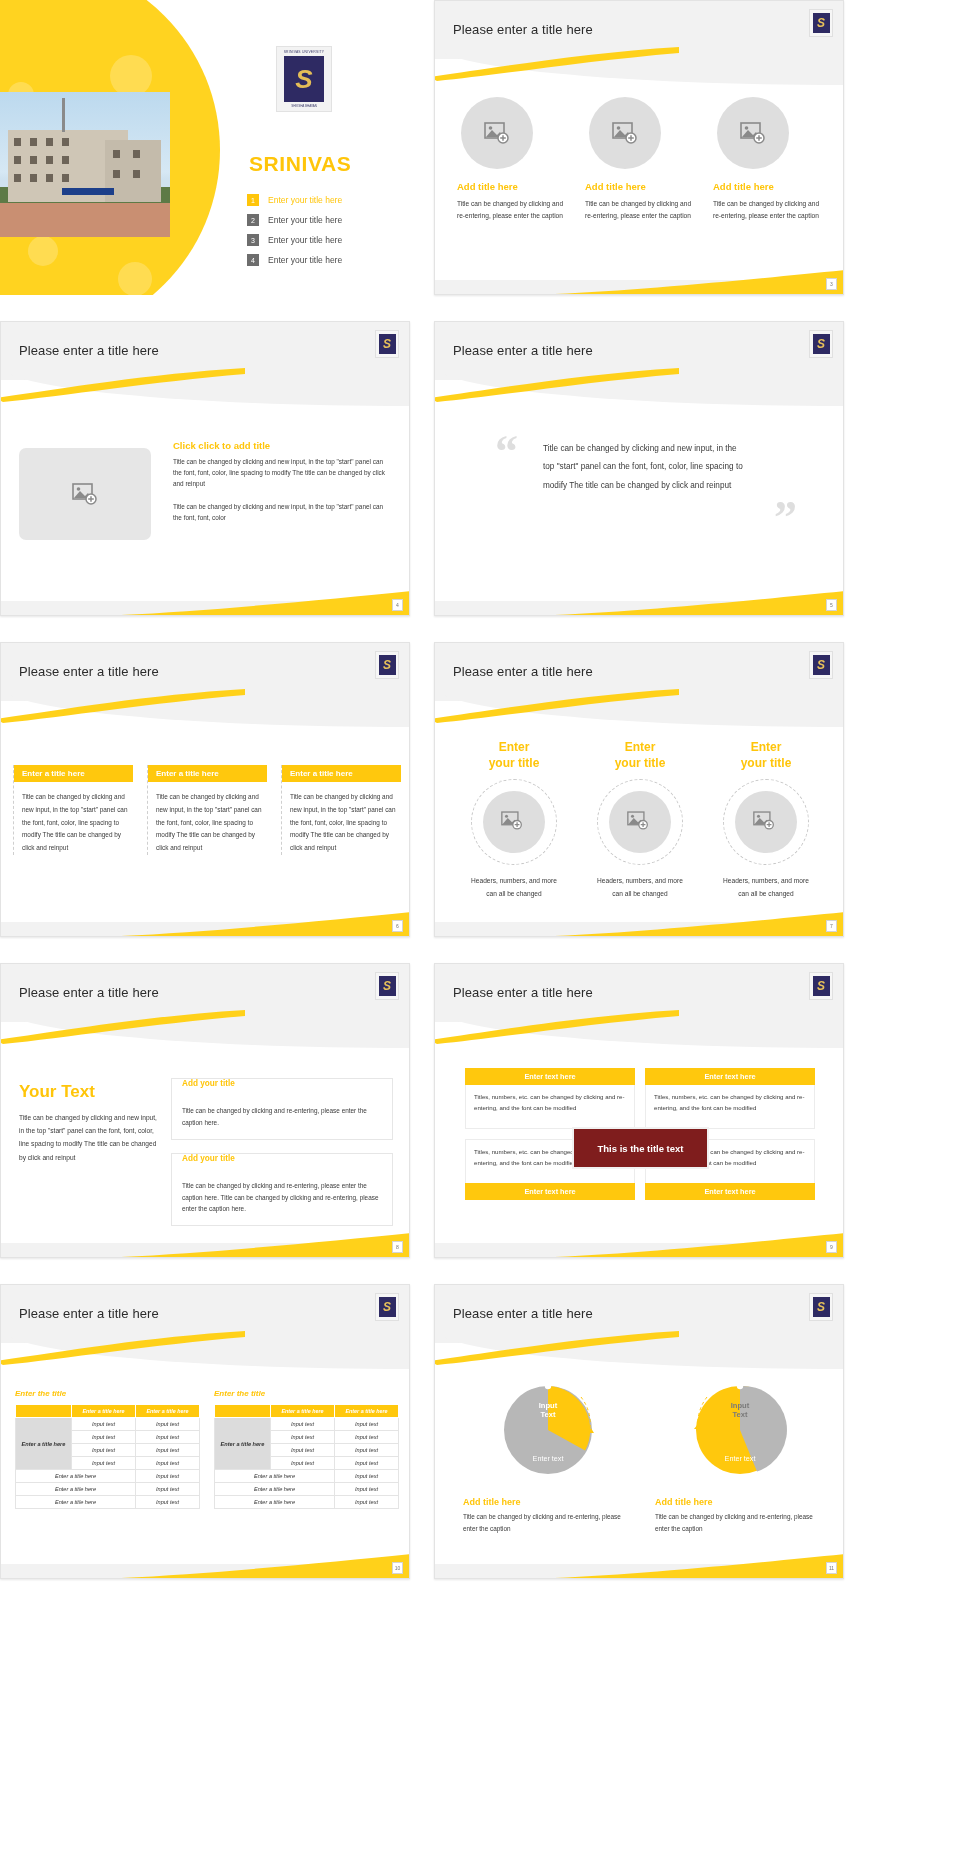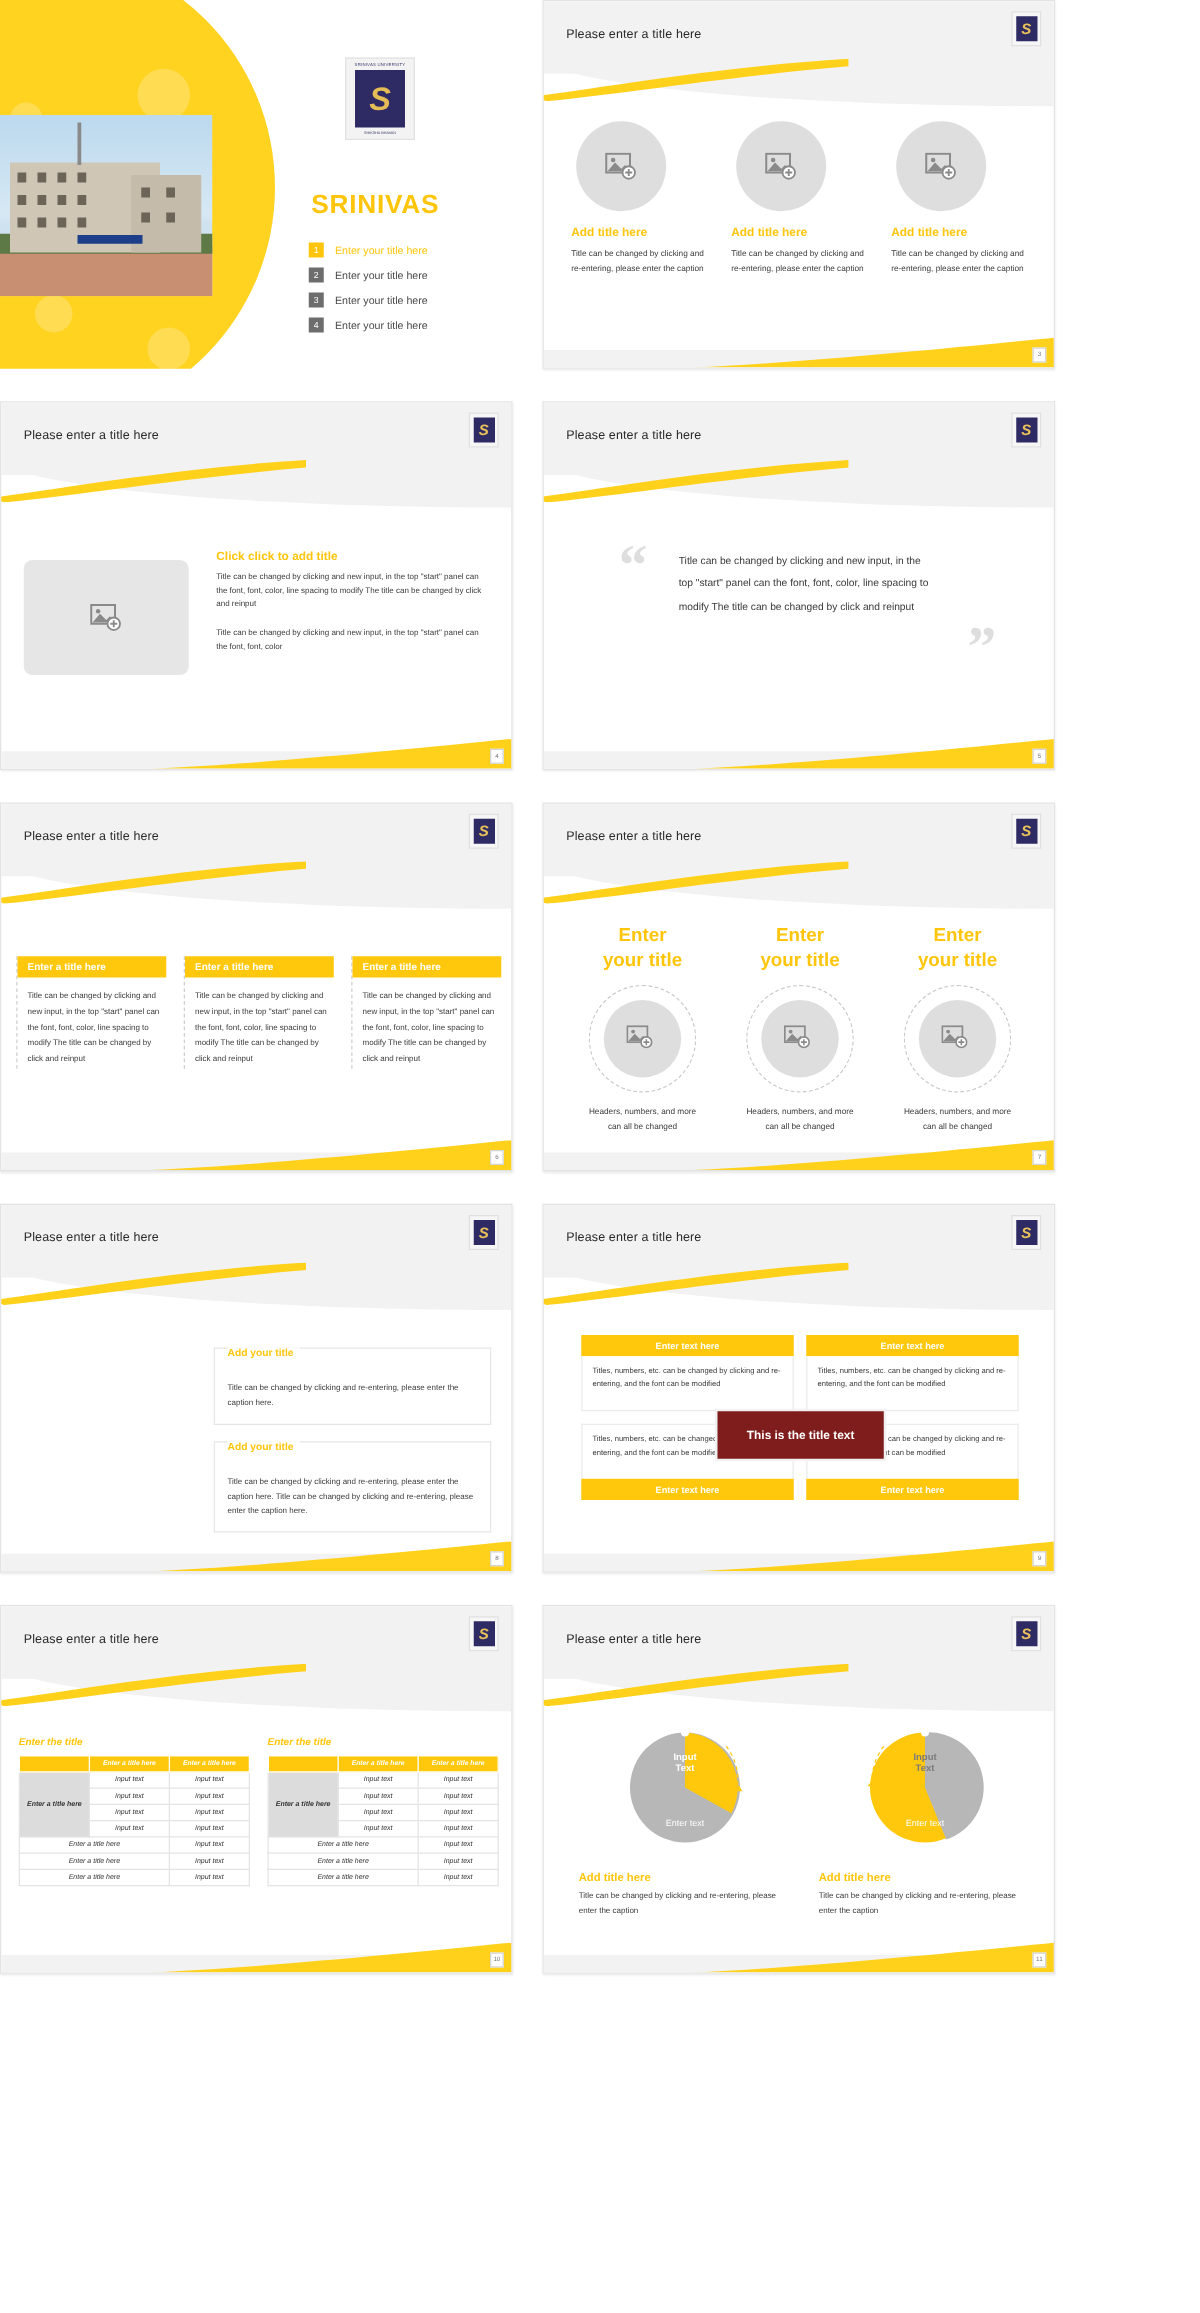--- a/index.html
+++ b/index.html
@@ -37,21 +37,21 @@
     background:#f2f2f2;
   }
   .hdr-curve {
     position:absolute; left:0; top:44px; width:100%; height:40px;
     background:#f2f2f2;
     border-bottom-left-radius: 100% 100%;
     border-bottom-right-radius: 0 0;
   }
   .hdr-title {
     position:absolute; left:18px; top:21px;
-    font-size:10px; color:#2b2b2b; font-weight:400;
+    font-size:13px; color:#2b2b2b; font-weight:400;
     letter-spacing:.1px;
     z-index:6;
   }
   .swoosh {
     position:absolute; left:-6px; top:46px; width:250px; height:34px;
     overflow:hidden; z-index:4;
   }
   .swoosh svg { display:block; }
   .logo {
     position:absolute; right:10px; top:8px;
@@ -180,21 +180,21 @@
   .s6-col { width:120px; border-left:1px dashed #cfcfcf; padding-left:0; }
   .s6-head {
     background:#FFC80D; color:#fff; font-size:8px; font-weight:700;
     padding:4px 0 4px 8px; margin-bottom:9px;
   }
   .s6-p { font-size:6.4px; color:#3a3a3a; line-height:2.0; padding-left:8px; }
 
   
   .s7-wrap { position:absolute; left:20px; top:96px; width:372px; display:flex; gap:8px; }
   .s7-col { width:118px; text-align:center; position:relative; }
-  .s7-h { font-size:15px; font-weight:700; color:#FFC50A; line-height:1.35; margin-bottom:8px; }
+  .s7-h { font-size:12px; font-weight:700; color:#FFC50A; line-height:1.35; margin-bottom:8px; }
   .s7-ring {
     width:86px; height:86px; border-radius:50%;
     border:1px dashed #c9c9c9; margin:0 auto;
     display:flex; align-items:center; justify-content:center;
   }
   .s7-ring .circ { width:62px; height:62px; }
   .s7-p { font-size:6.6px; color:#3a3a3a; line-height:1.9; margin-top:10px; padding:0 16px; }
 
   
   .s8-left { position:absolute; left:18px; top:118px; width:138px; }
@@ -583,20 +583,24 @@
     <div class="hdr-title">Please enter a title here</div>
     <div class="swoosh">
       <svg width="250" height="34" viewBox="0 0 250 34">
           <path d="M0 30 C60 22 150 6 250 0 L250 6 C155 14 70 28 8 34 Z" fill="#FFD11A"></path>
         </svg>
     </div>
     <div class="logo">
         <div class="lg-inner">S</div>
       </div>
 
+    <div class="s8-left">
+      <div class="s8-big">Your Text</div>
+      <div class="s8-p">Title can be changed by clicking and new input, in the top "start" panel can the font, font, color, line spacing to modify The title can be changed by click and reinput</div>
+    </div>
     <div class="s8-right">
       <div class="s8-box">
         <div class="s8-h">Add your title</div>
         <div class="s8-t">Title can be changed by clicking and re-entering, please enter the caption here.</div>
       </div>
       <div class="s8-box">
         <div class="s8-h">Add your title</div>
         <div class="s8-t">Title can be changed by clicking and re-entering, please enter the caption here. Title can be changed by clicking and re-entering, please enter the caption here.</div>
       </div>
     </div>

